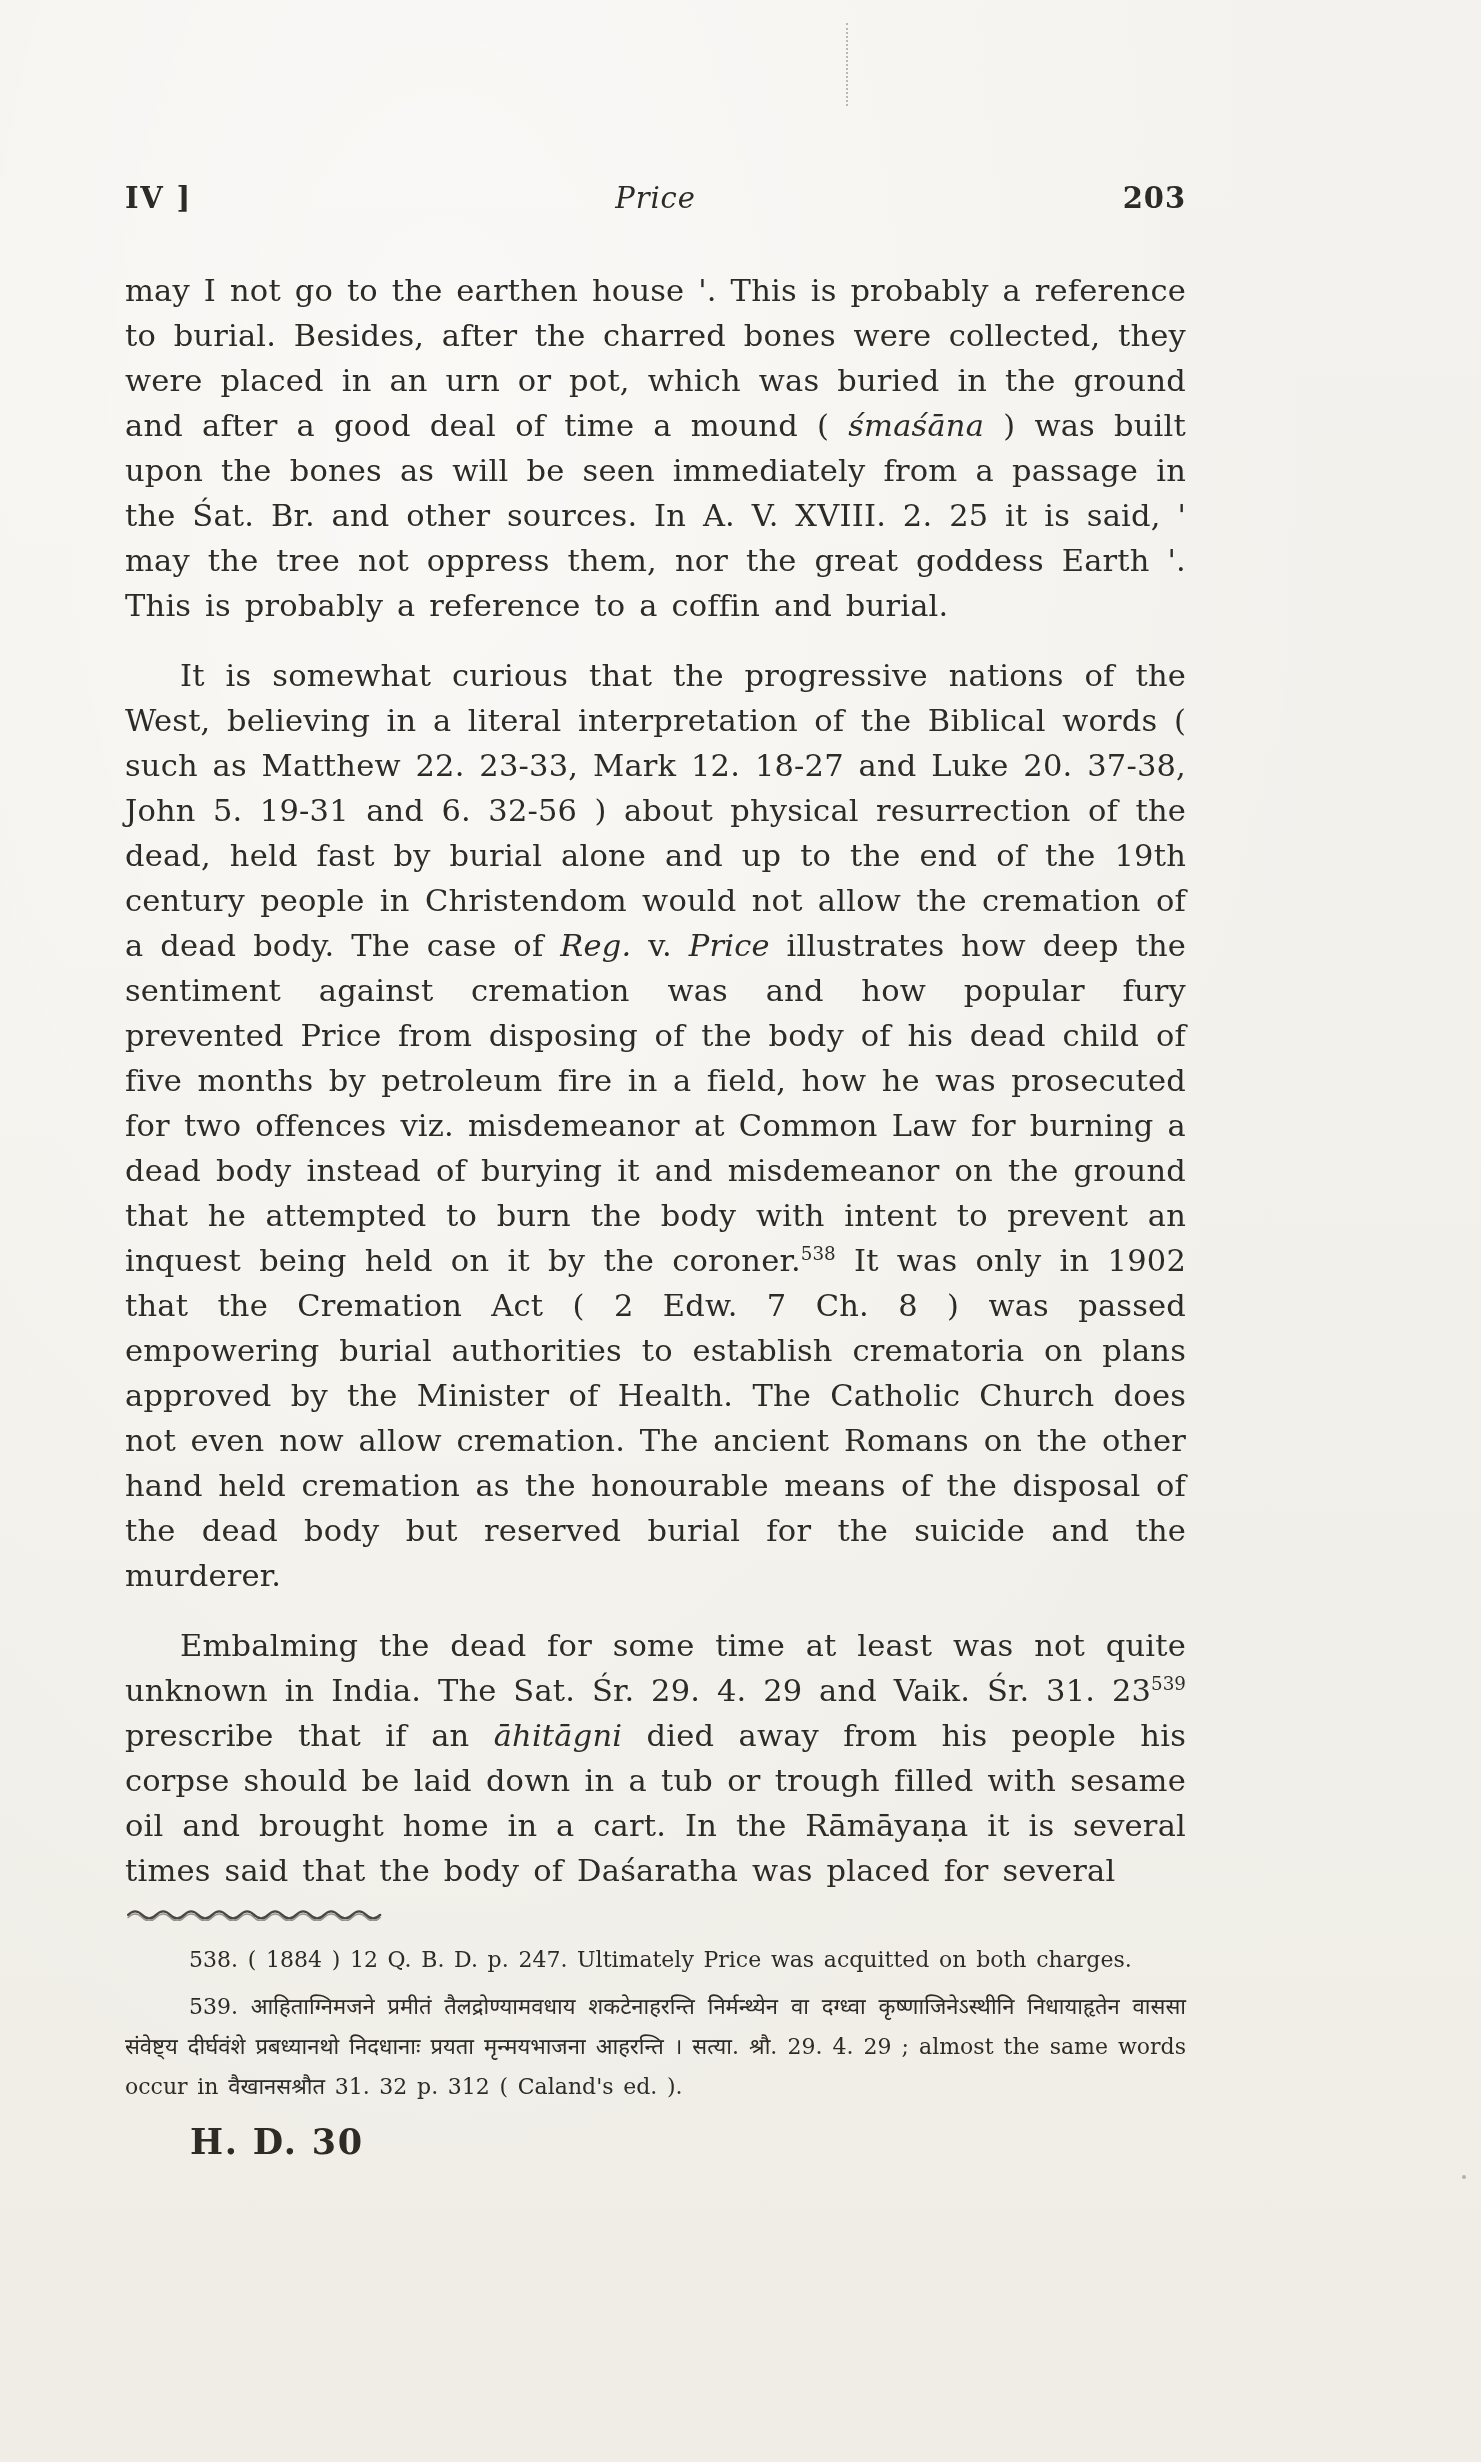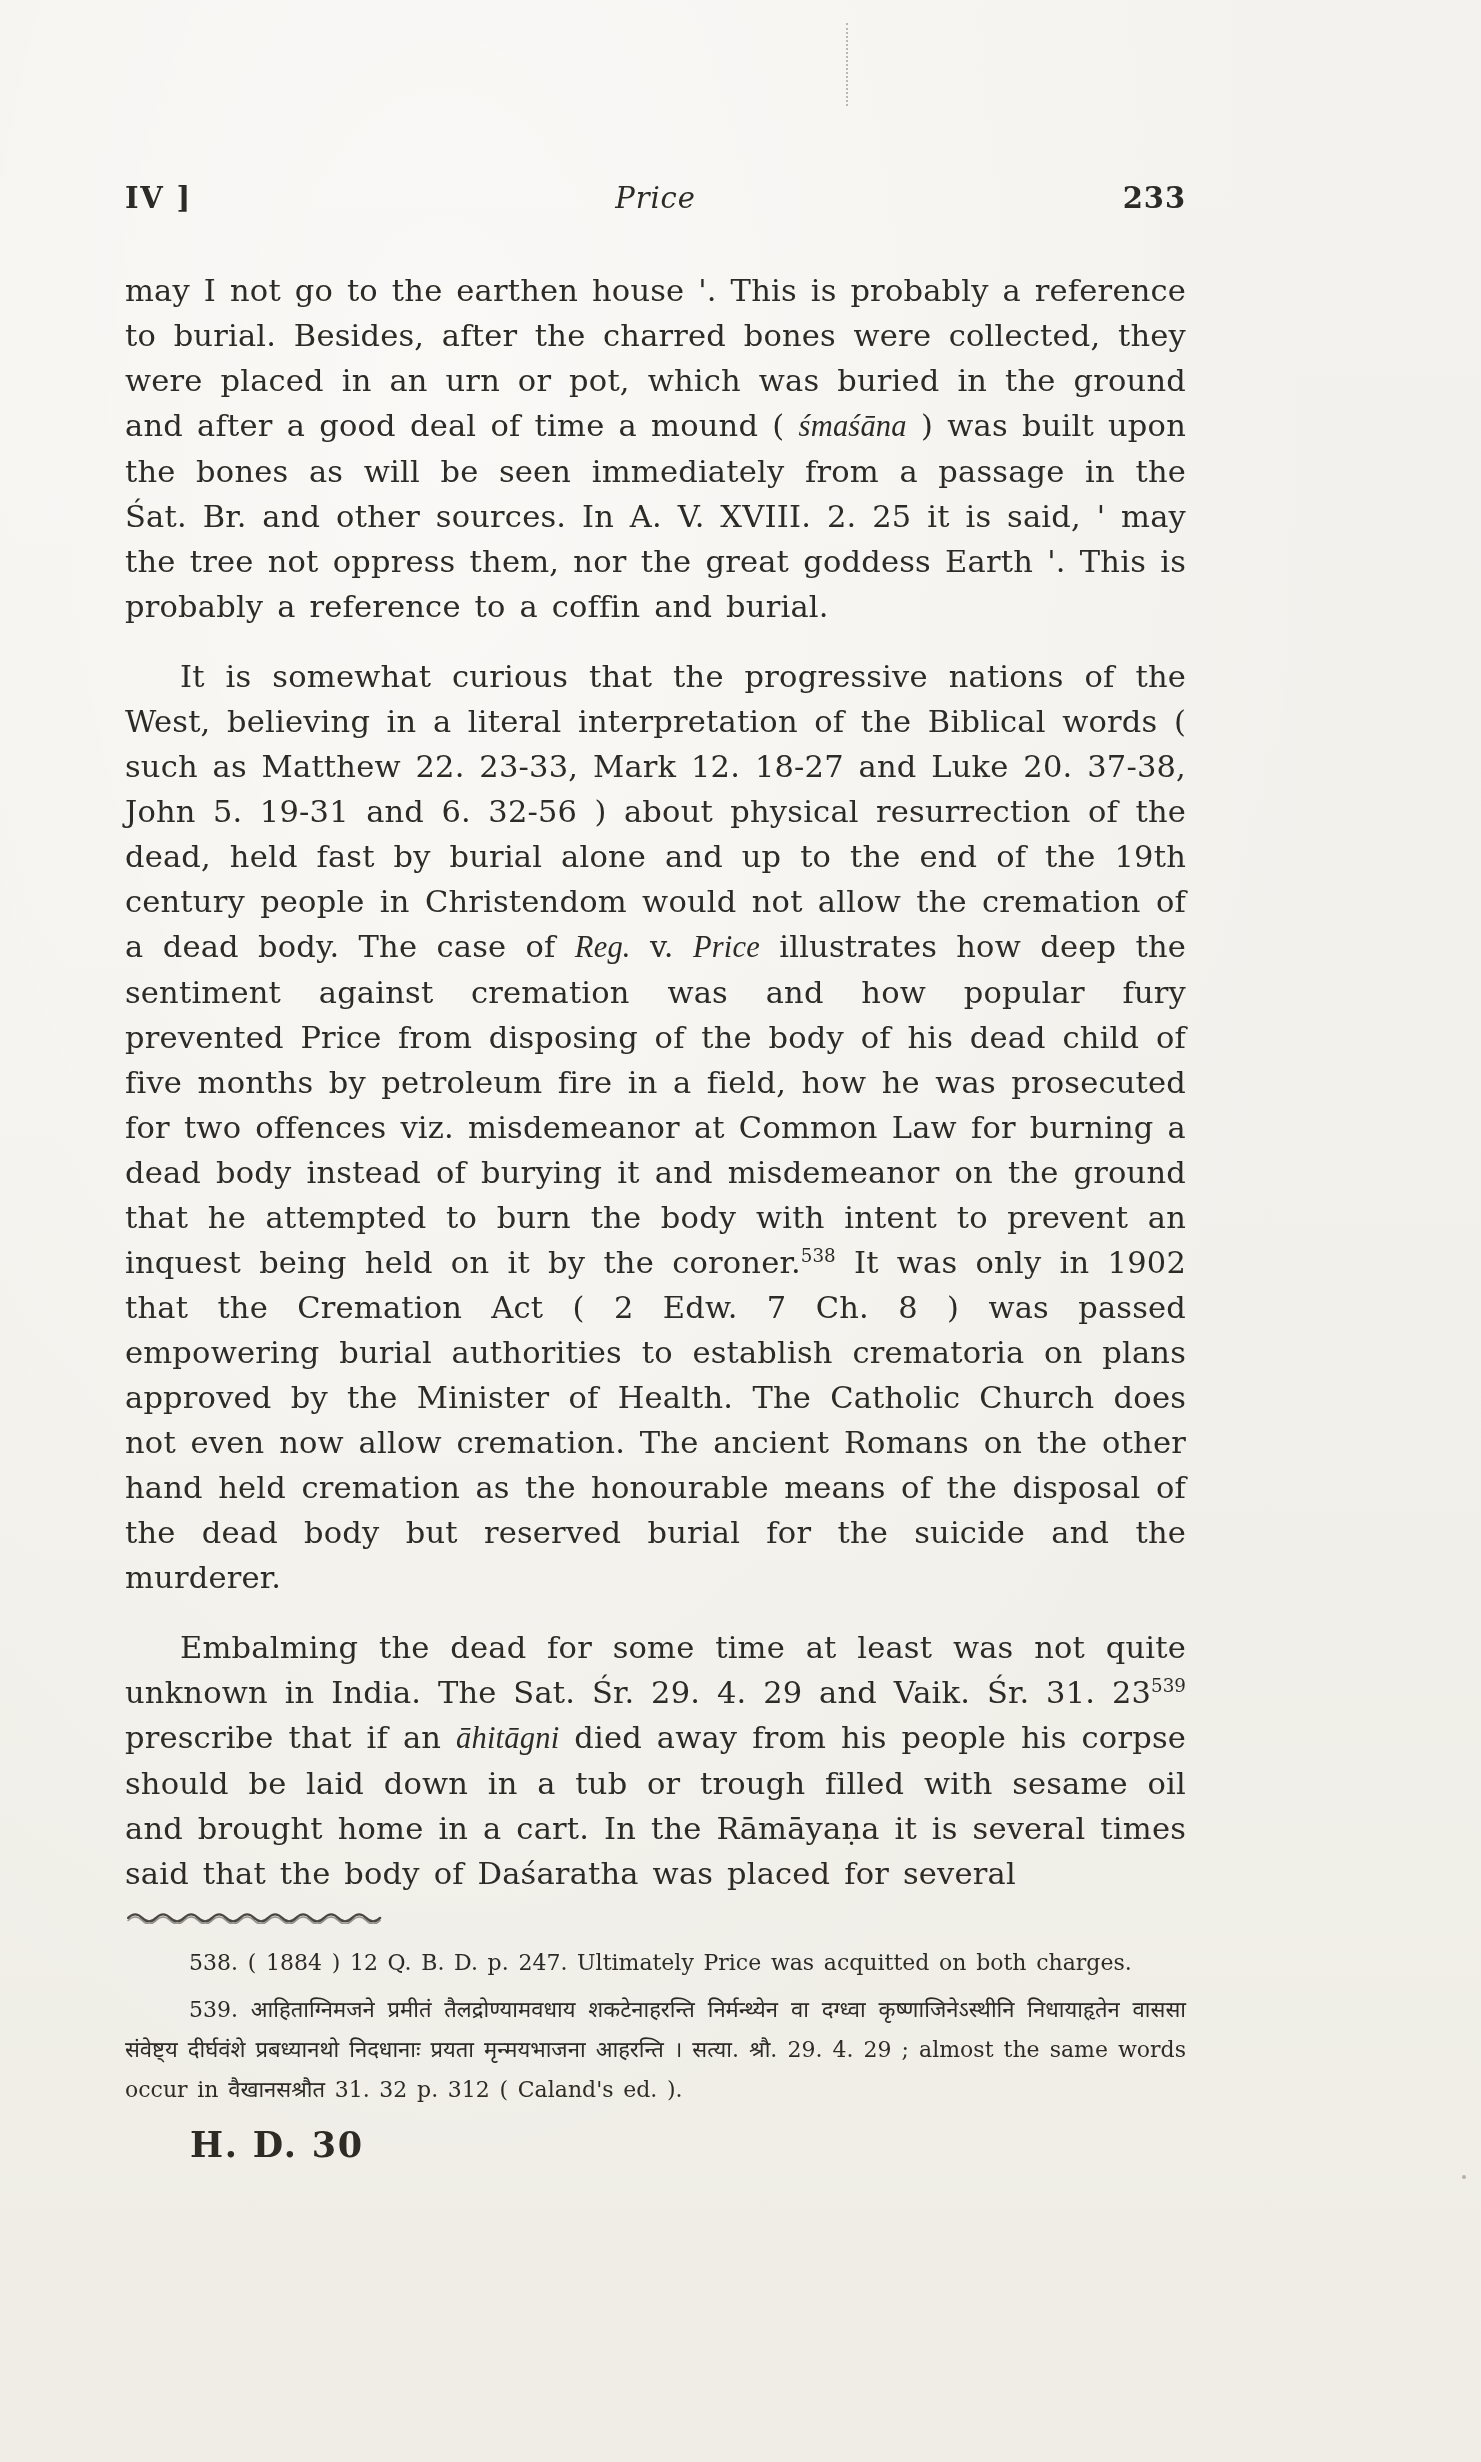--- a/index.html
+++ b/index.html
@@ -27,21 +27,21 @@
   .head-right{width:168px;text-align:right;font-weight:bold;letter-spacing:0.9px;}
   
   .para{
     font-size:30.5px;line-height:45px;
     text-align:justify;word-spacing:4px;letter-spacing:0.2px;
     margin-bottom:25px;
   }
   .para.indent{text-indent:55px;}
   .para.last{margin-bottom:0;}
   sup{font-size:0.6em;line-height:0;vertical-align:super;letter-spacing:0;}
-  .it{font-style:italic;font-family:Liberation Serif, serif;}
+  .it{font-style:italic;}
   
   .fn-separator{margin:14px 0 19.4px;height:14px;}
   
   .footnotes .fn{
     font-size:22px;line-height:40px;
     text-align:justify;word-spacing:2.7px;
     text-indent:64px;
   }
   .footnotes .fn + .fn{margin-top:7px;}
   
@@ -60,21 +60,21 @@
 <body>
 
 <div class="page">
 
   <div class="artifact-dotted"></div>
   <div class="artifact-dot"></div>
 
   <header class="running-head">
     <span class="head-left">IV ]</span>
     <span class="head-center">Price</span>
-    <span class="head-right">233</span>
+    <span class="head-right">203</span>
   </header>
 
   <main class="body-text">
     <p class="para"><span>may I not go to the earthen house '. This is probably a reference to burial. Besides, after the charred bones were collected, they were placed in an urn or pot, which was buried in the ground and after a good deal of time a mound ( </span><span class="it">śmaśāna</span><span> ) was built upon the bones as will be seen immediately from a passage in the Śat. Br. and other sources. In A. V. XVIII. 2. 25 it is said, ' may the tree not oppress them, nor the great goddess Earth '. This is probably a reference to a coffin and burial.</span></p>
     <p class="para indent"><span>It is somewhat curious that the progressive nations of the West, believing in a literal interpretation of the Biblical words ( such as Matthew 22. 23-33, Mark 12. 18-27 and Luke 20. 37-38, John 5. 19-31 and 6. 32-56 ) about physical resurrection of the dead, held fast by burial alone and up to the end of the 19th century people in Christendom would not allow the cremation of a dead body. The case of </span><span class="it">Reg.</span><span> v. </span><span class="it">Price</span><span> illustrates how deep the sentiment against cremation was and how popular fury prevented Price from disposing of the body of his dead child of five months by petroleum fire in a field, how he was prosecuted for two offences viz. misdemeanor at Common Law for burning a dead body instead of burying it and misdemeanor on the ground that he attempted to burn the body with intent to prevent an inquest being held on it by the coroner.</span><sup>538</sup><span> It was only in 1902 that the Cremation Act ( 2 Edw. 7 Ch. 8 ) was passed empowering burial authorities to establish crematoria on plans approved by the Minister of Health. The Catholic Church does not even now allow cremation. The ancient Romans on the other hand held cremation as the honourable means of the disposal of the dead body but reserved burial for the suicide and the murderer.</span></p>
     <p class="para indent last"><span>Embalming the dead for some time at least was not quite unknown in India. The Sat. Śr. 29. 4. 29 and Vaik. Śr. 31. 23</span><sup>539</sup><span> prescribe that if an </span><span class="it">āhitāgni</span><span> died away from his people his corpse should be laid down in a tub or trough filled with sesame oil and brought home in a cart. In the Rāmāyaṇa it is several times said that the body of Daśaratha was placed for several</span></p>
   </main>
 
   <div class="fn-separator">
     <svg width="274" height="14" viewBox="0 0 310 16" aria-hidden="true">

